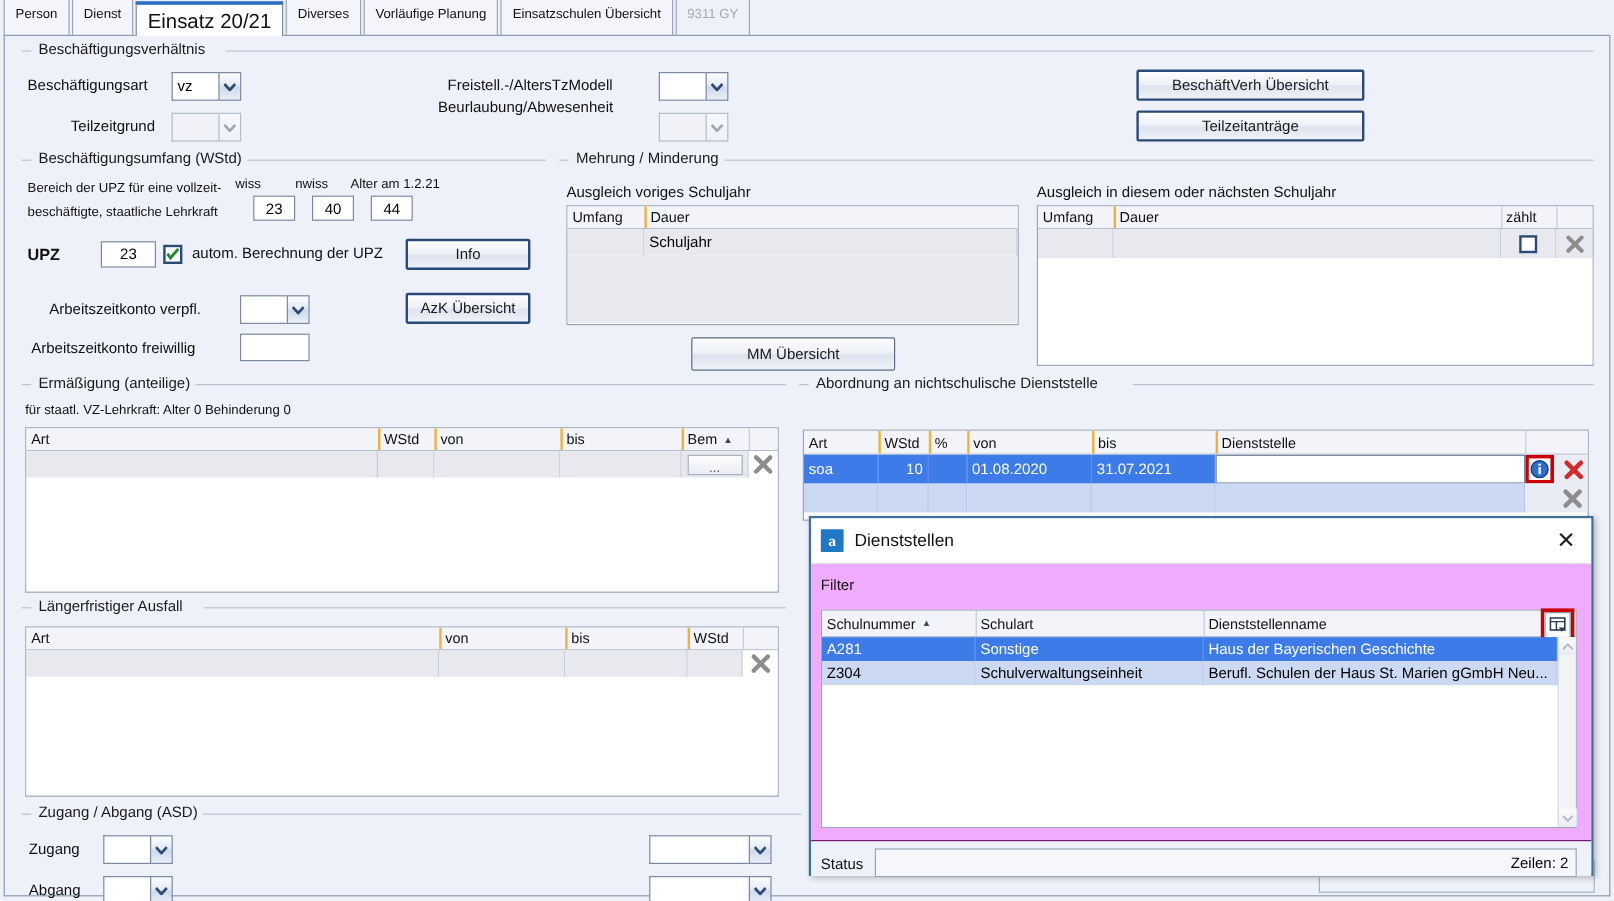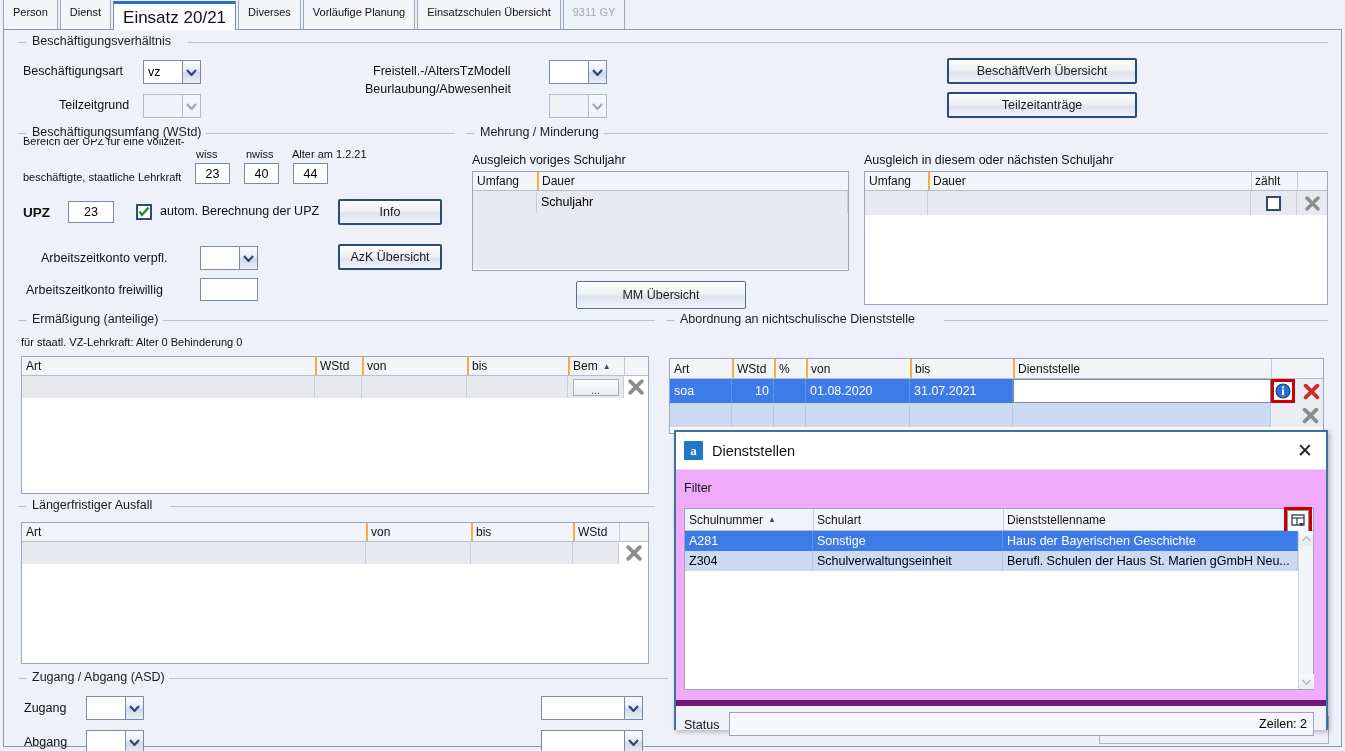--- a/index.html
+++ b/index.html
@@ -83,21 +83,21 @@
   
   .tf {
     position: absolute;
     background: #ffffff;
     border: 1px solid #7a8aa3;
     font-size: 12.5px;
     display: flex; align-items: center;
     padding: 0 4px;
     color: #000;
   }
-  .tf.center { justify-content: center; }
+  .tf.center { justify-content: center; margin-left: 16px; }
 
   
   .combo { position: absolute; display: flex; }
   .combo .cbox {
     background: #ffffff;
     border: 1px solid #7a8aa3;
     border-right: none;
     height: 100%;
     flex: 1;
     display: flex; align-items: center;
@@ -315,21 +315,21 @@
       <div class="btn strong" style="left:929px; top:50px; width:190px; height:26px;">
         <span>Teilzeitanträge</span>
       </div>
     </div>
 
     <div class="group" style="left:14px; top:103px; width:437px; height:186px;">
       <div class="gline" style="width:8px;"></div>
       <div class="gline" style="left:175px; right:0;"></div>
       <div class="gtitle">Beschäftigungsumfang (WStd)</div>
 
-      <div class="lbl sm" style="left:5px; top:2px;">Bereich der UPZ für eine vollzeit-</div>
+      <div class="lbl sm" style="left:5px; top:18px;">Bereich der UPZ für eine vollzeit-</div>
       <div class="lbl sm" style="left:5px; top:38px;">beschäftigte, staatliche Lehrkraft</div>
 
       <div class="lbl sm" style="left:178px; top:15px;">wiss</div>
       <div class="tf center" style="left:177px; top:30px; width:35px; height:21px;">23</div>
 
       <div class="lbl sm" style="left:228px; top:15px;">nwiss</div>
       <div class="tf center" style="left:226px; top:30px; width:35px; height:21px;">40</div>
 
       <div class="lbl sm" style="left:274px; top:15px;">Alter am 1.2.21</div>
       <div class="tf center" style="left:275px; top:30px; width:35px; height:21px;">44</div>
@@ -640,21 +640,21 @@
             </div>
             <div style="position:absolute; bottom:0; width:15px;" class="arw">
               <svg width="9" height="6" viewBox="0 0 9 6">
                   <path d="M0.5 1 L4.5 5 L8.5 1" fill="none" stroke="#b5bac6" stroke-width="1.6"></path>
                 </svg>
             </div>
           </div>
         </div>
       </div>
 
-      <div style="position:absolute; left:0; right:0; bottom:0; height:30px; background:#eef1f9; border-top:6px solid #701a75;">
+      <div style="position:absolute; left:0; right:0; bottom:0; height:30px; background:#eef1f9; border-top:1px solid #701a75;">
         <span class="lbl" style="left:8px; top:12px;">Status</span>
         <div class="status-field" style="position:absolute; left:53px; top:6px; width:585px; height:24px;">
           <span>Zeilen: 2</span>
         </div>
       </div>
     </div>
   </div>
 
 </div>
 

